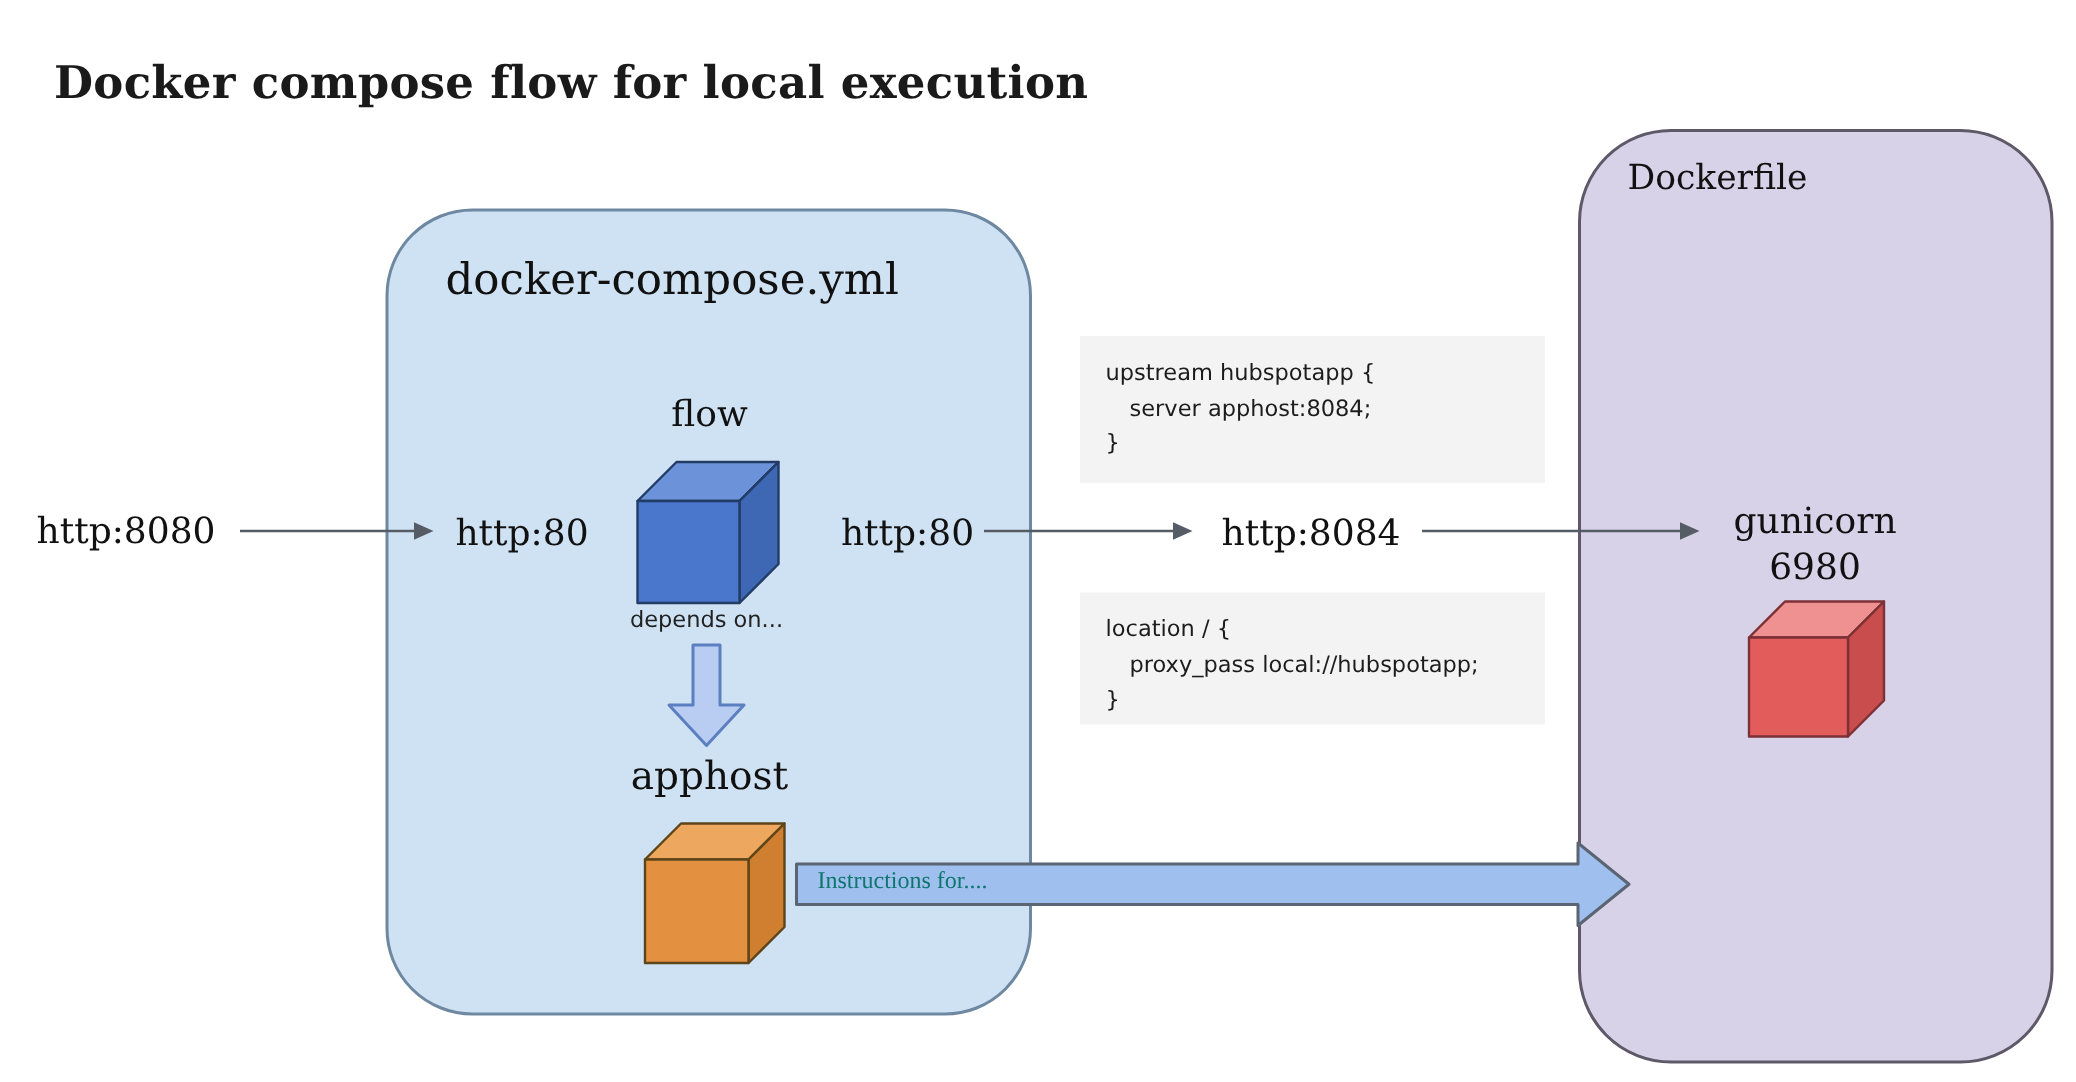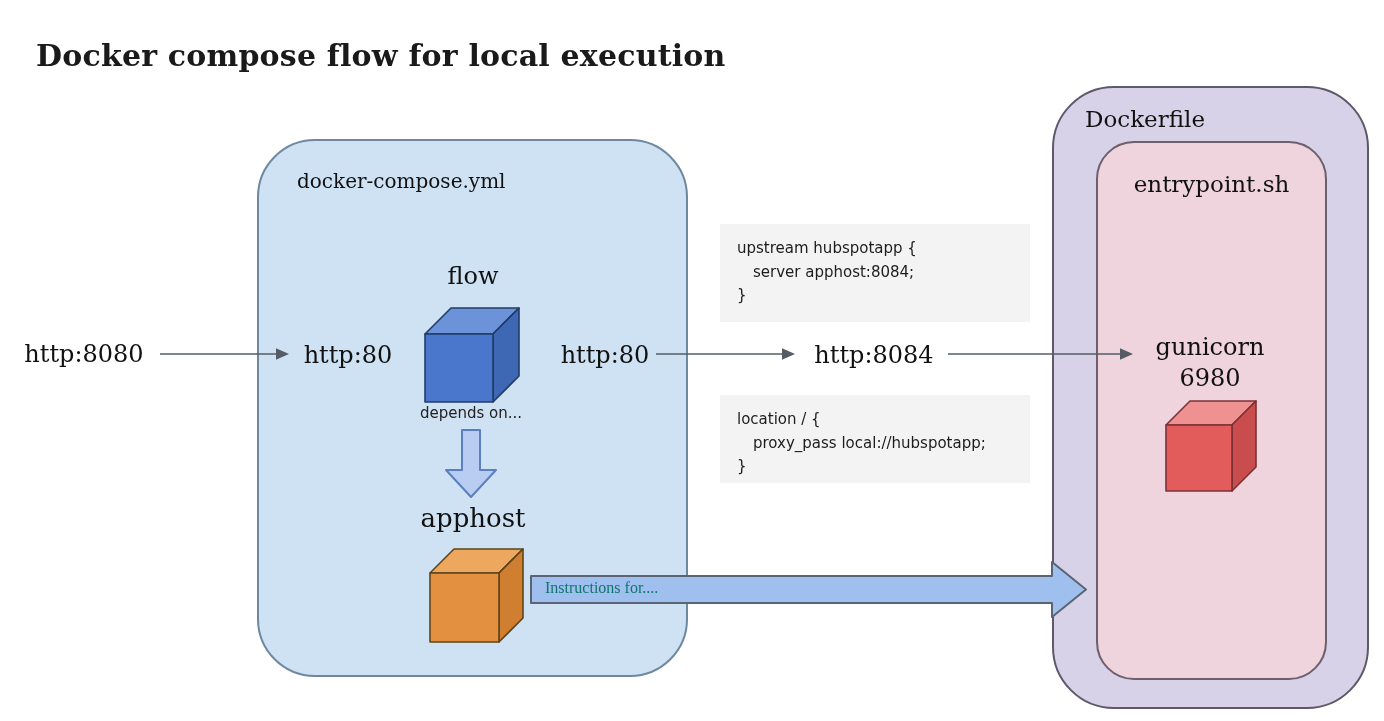--- a/index.html
+++ b/index.html
@@ -31,21 +31,21 @@
   .title{
     position:absolute; left:36px; top:38px; font-size:30px; font-weight:700;
     color:var(--title-text); letter-spacing:0.2px;
   }
   
   .compose-box{
     position:absolute; left:257px; top:139px; width:431px; height:538px;
     background:var(--compose-box-fill); border:2px solid var(--compose-box-stroke);
     border-radius:58px; box-sizing:border-box;
   }
-  .compose-label{position:absolute; left:38px; top:28px; font-size:20px;}
+  .compose-label{position:absolute; left:38px; top:28px; font-size:29px;}
   .dockerfile-box{
     position:absolute; left:1052px; top:86px; width:317px; height:623px;
     background:var(--dockerfile-box-fill); border:2px solid var(--dockerfile-box-stroke);
     border-radius:62px; box-sizing:border-box;
   }
   .dockerfile-label{position:absolute; left:31px; top:18px; font-size:23px;}
   .entrypoint-box{
     position:absolute; left:42px; top:53px; width:231px; height:539px;
     background:var(--entrypoint-box-fill); border:2px solid var(--entrypoint-box-stroke);
     border-radius:38px; box-sizing:border-box;
@@ -90,23 +90,20 @@
 <div class="canvas">
 
   <div class="title">Docker compose flow for local execution</div>
 
   <div class="compose-box">
     <div class="compose-label">docker-compose.yml</div>
   </div>
 
   <div class="dockerfile-box">
     <div class="dockerfile-label">Dockerfile</div>
-    <div class="entrypoint-box">
-      <div class="entrypoint-label">entrypoint.sh</div>
-    </div>
   </div>
 
   <div class="code-box code-box-1">
     <div class="code-line">upstream hubspotapp {</div>
     <div class="code-line indent">server apphost:8084;</div>
     <div class="code-line">}</div>
   </div>
   <div class="code-box code-box-2">
     <div class="code-line">location / {</div>
     <div class="code-line indent">proxy_pass local://hubspotapp;</div>

